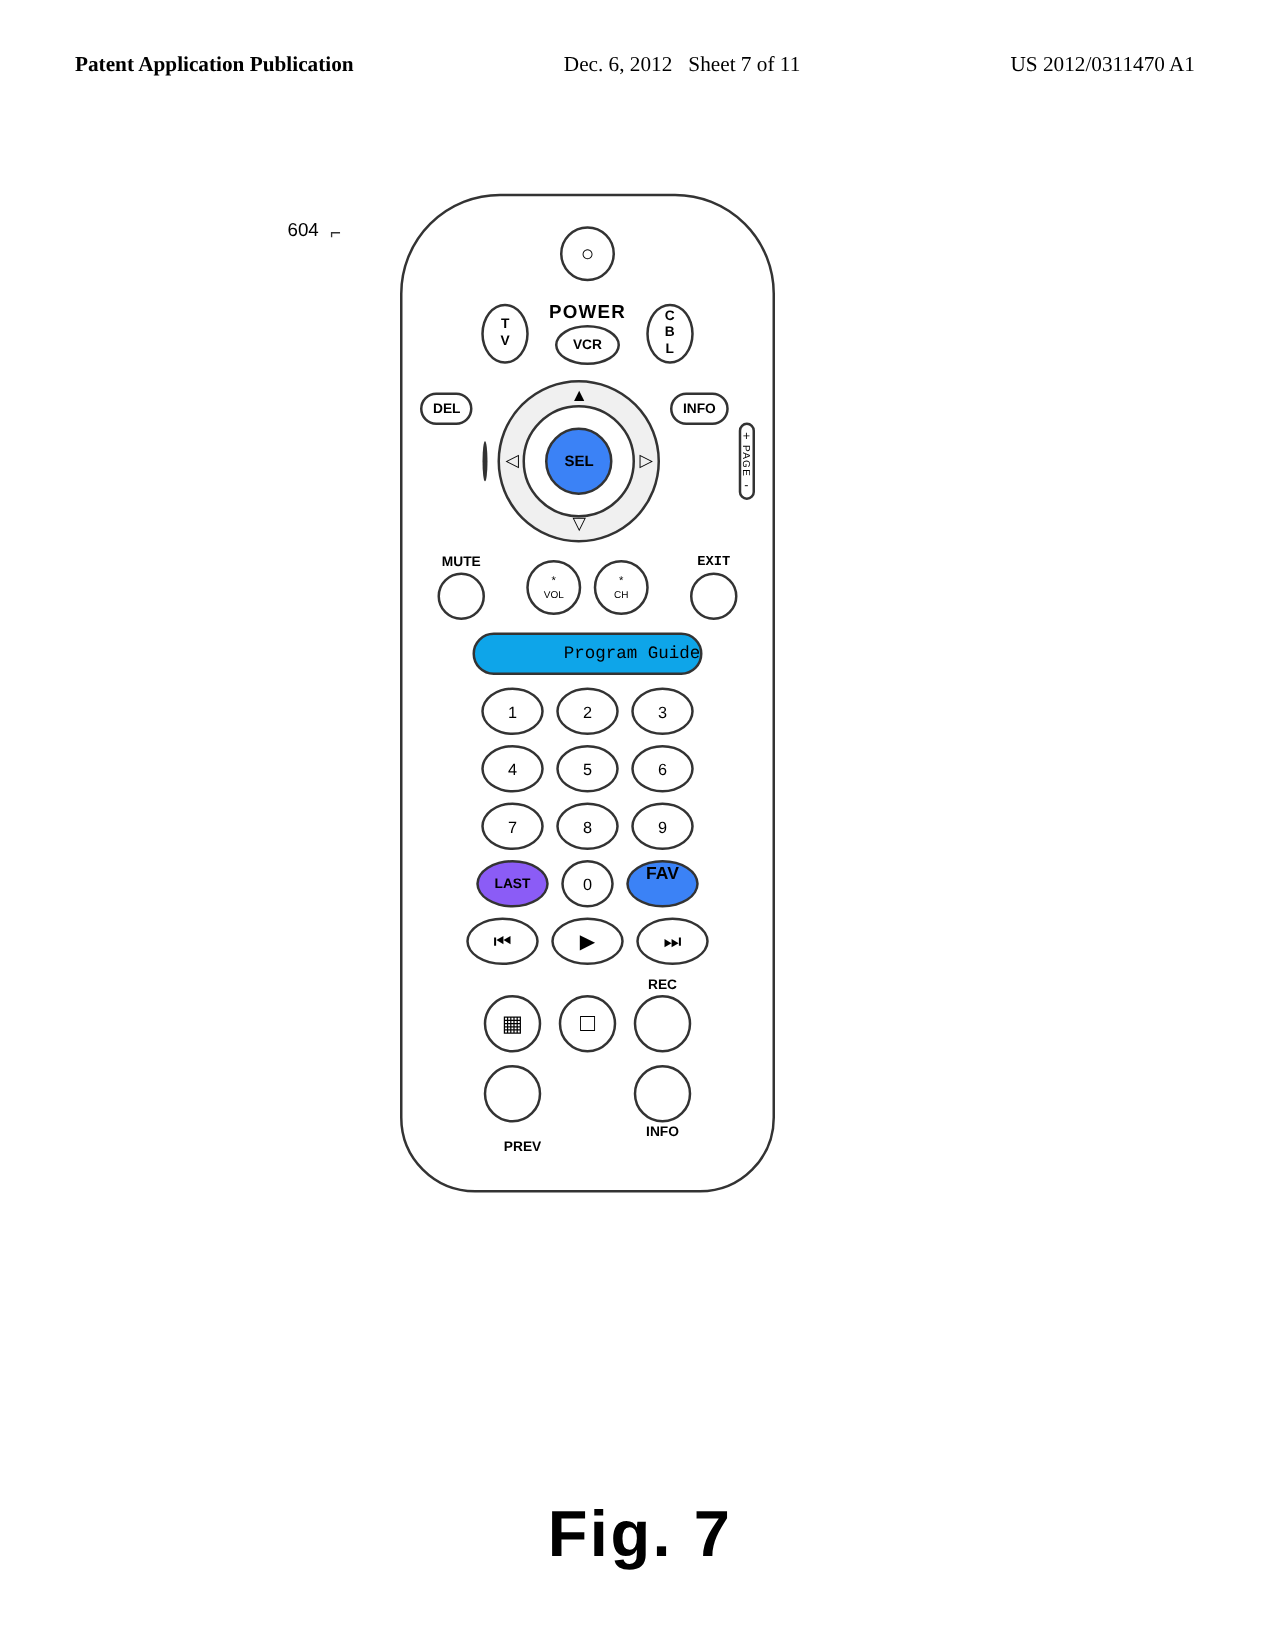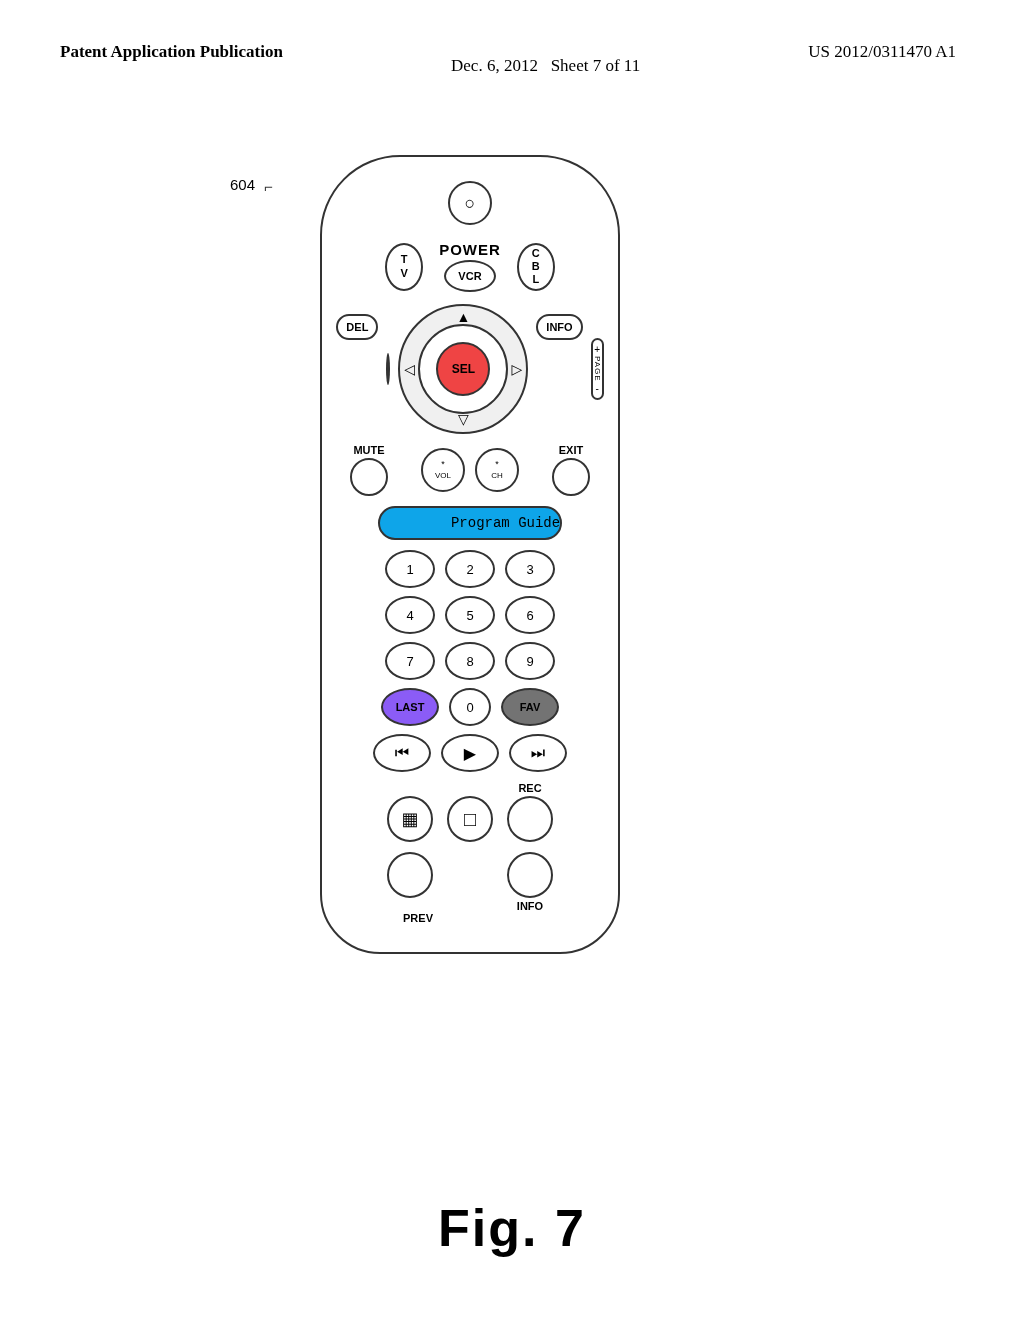--- a/index.html
+++ b/index.html
@@ -24,21 +24,20 @@
     }
     .header-left {
       font-size: 17px;
       font-weight: bold;
       line-height: 1.4;
     }
     .header-center {
       font-size: 17px;
       text-align: center;
       line-height: 1.4;
-      margin-top: 14px;
     }
     .header-right {
       font-size: 17px;
       text-align: right;
       line-height: 1.4;
     }
   </style>
 </head>
 <body>
 
@@ -93,21 +92,21 @@
       </div>
 
       <div style="width:32px;height:32px;border:2px solid #333;border-radius:50%;cursor:pointer;background:#fff;align-self:center;"></div>
 
       <div style="position:relative;width:130px;height:130px;flex-shrink:0;">
 
         <div style="position:absolute;top:0;left:0;right:0;bottom:0;border:2.5px solid #333;border-radius:50%;background:#f0f0f0;"></div>
 
         <div style="position:absolute;top:20px;left:20px;right:20px;bottom:20px;border:2px solid #333;border-radius:50%;background:#fff;"></div>
 
-        <div style="position:absolute;top:50%;left:50%;transform:translate(-50%,-50%);width:54px;height:54px;border:2px solid #333;border-radius:50%;display:flex;align-items:center;justify-content:center;font-size:12px;font-family:Arial,sans-serif;font-weight:bold;background:#ef4444;z-index:3;cursor:pointer;">
+        <div style="position:absolute;top:50%;left:50%;transform:translate(-50%,-50%);width:54px;height:54px;border:2px solid #333;border-radius:50%;display:flex;align-items:center;justify-content:center;font-size:12px;font-family:Arial,sans-serif;font-weight:bold;background:#3b82f6;z-index:3;cursor:pointer;">
           <span>SEL</span>
         </div>
 
         <div style="position:absolute;top:6px;left:50%;transform:translateX(-50%);font-size:14px;z-index:2;cursor:pointer;">▲</div>
 
         <div style="position:absolute;bottom:6px;left:50%;transform:translateX(-50%);font-size:14px;z-index:2;cursor:pointer;">▽</div>
 
         <div style="position:absolute;left:6px;top:50%;transform:translateY(-50%);font-size:14px;z-index:2;cursor:pointer;">◁</div>
 
         <div style="position:absolute;right:6px;top:50%;transform:translateY(-50%);font-size:14px;z-index:2;cursor:pointer;">▷</div>
@@ -137,21 +136,21 @@
           <span>VOL</span>
         </div>
 
         <div style="width:44px;height:44px;border:2px solid #333;border-radius:50%;display:flex;flex-direction:column;align-items:center;justify-content:center;font-size:8px;font-family:Arial,sans-serif;cursor:pointer;background:#fff;line-height:1.3;">
           <span style="font-size:9px;">*</span>
           <span>CH</span>
         </div>
       </div>
 
       <div style="display:flex;flex-direction:column;align-items:center;gap:2px;">
-        <span style="font-size:11px;font-family:Liberation Sans, sans-serif;font-weight:bold;">EXIT</span>
+        <span style="font-size:11px;font-family:Liberation Mono, monospace;font-weight:bold;">EXIT</span>
         <div style="width:38px;height:38px;border:2px solid #333;border-radius:50%;cursor:pointer;background:#fff;"></div>
       </div>
     </div>
 
     <div style="border:2px solid #333;border-radius:22px;padding:7px 0;font-size:14px;font-family:Liberation Mono, monospace;cursor:pointer;background:#0ea5e9;width:72%;text-align:right;margin-top:2px;">
       <span>Program Guide</span>
     </div>
 
     <div style="display:flex;gap:10px;margin-top:2px;">
       <div style="width:50px;height:38px;border:2px solid #333;border-radius:50%;display:flex;align-items:center;justify-content:center;font-size:13px;font-family:Arial,sans-serif;cursor:pointer;background:#fff;">
@@ -187,21 +186,21 @@
         </div>
     </div>
 
     <div style="display:flex;gap:10px;">
       <div style="width:58px;height:38px;border:2px solid #333;border-radius:50%;display:flex;align-items:center;justify-content:center;font-size:11px;font-family:Arial,sans-serif;font-weight:bold;cursor:pointer;background:#8b5cf6;">
           <span>LAST</span>
         </div>
       <div style="width:42px;height:38px;border:2px solid #333;border-radius:50%;display:flex;align-items:center;justify-content:center;font-size:13px;font-family:Arial,sans-serif;cursor:pointer;background:#fff;">
           <span>0</span>
         </div>
-      <div style="width:58px;height:38px;border:2px solid #333;border-radius:50%;display:flex;align-items:center;justify-content:center;font-size:11px;font-family:Arial,sans-serif;font-weight:bold;cursor:pointer;background:#737373;">
+      <div style="width:58px;height:38px;border:2px solid #333;border-radius:50%;display:flex;align-items:flex-start;justify-content:center;font-size:14px;font-family:Arial,sans-serif;font-weight:bold;cursor:pointer;background:#3b82f6;">
           <span>FAV</span>
         </div>
     </div>
 
     <div style="display:flex;gap:10px;">
       <div style="width:58px;height:38px;border:2px solid #333;border-radius:50%;display:flex;align-items:center;justify-content:center;font-size:16px;cursor:pointer;background:#fff;">⏮</div>
       <div style="width:58px;height:38px;border:2px solid #333;border-radius:50%;display:flex;align-items:center;justify-content:center;font-size:16px;cursor:pointer;background:#fff;">▶</div>
       <div style="width:58px;height:38px;border:2px solid #333;border-radius:50%;display:flex;align-items:center;justify-content:center;font-size:16px;cursor:pointer;background:#fff;">⏭</div>
     </div>
 

